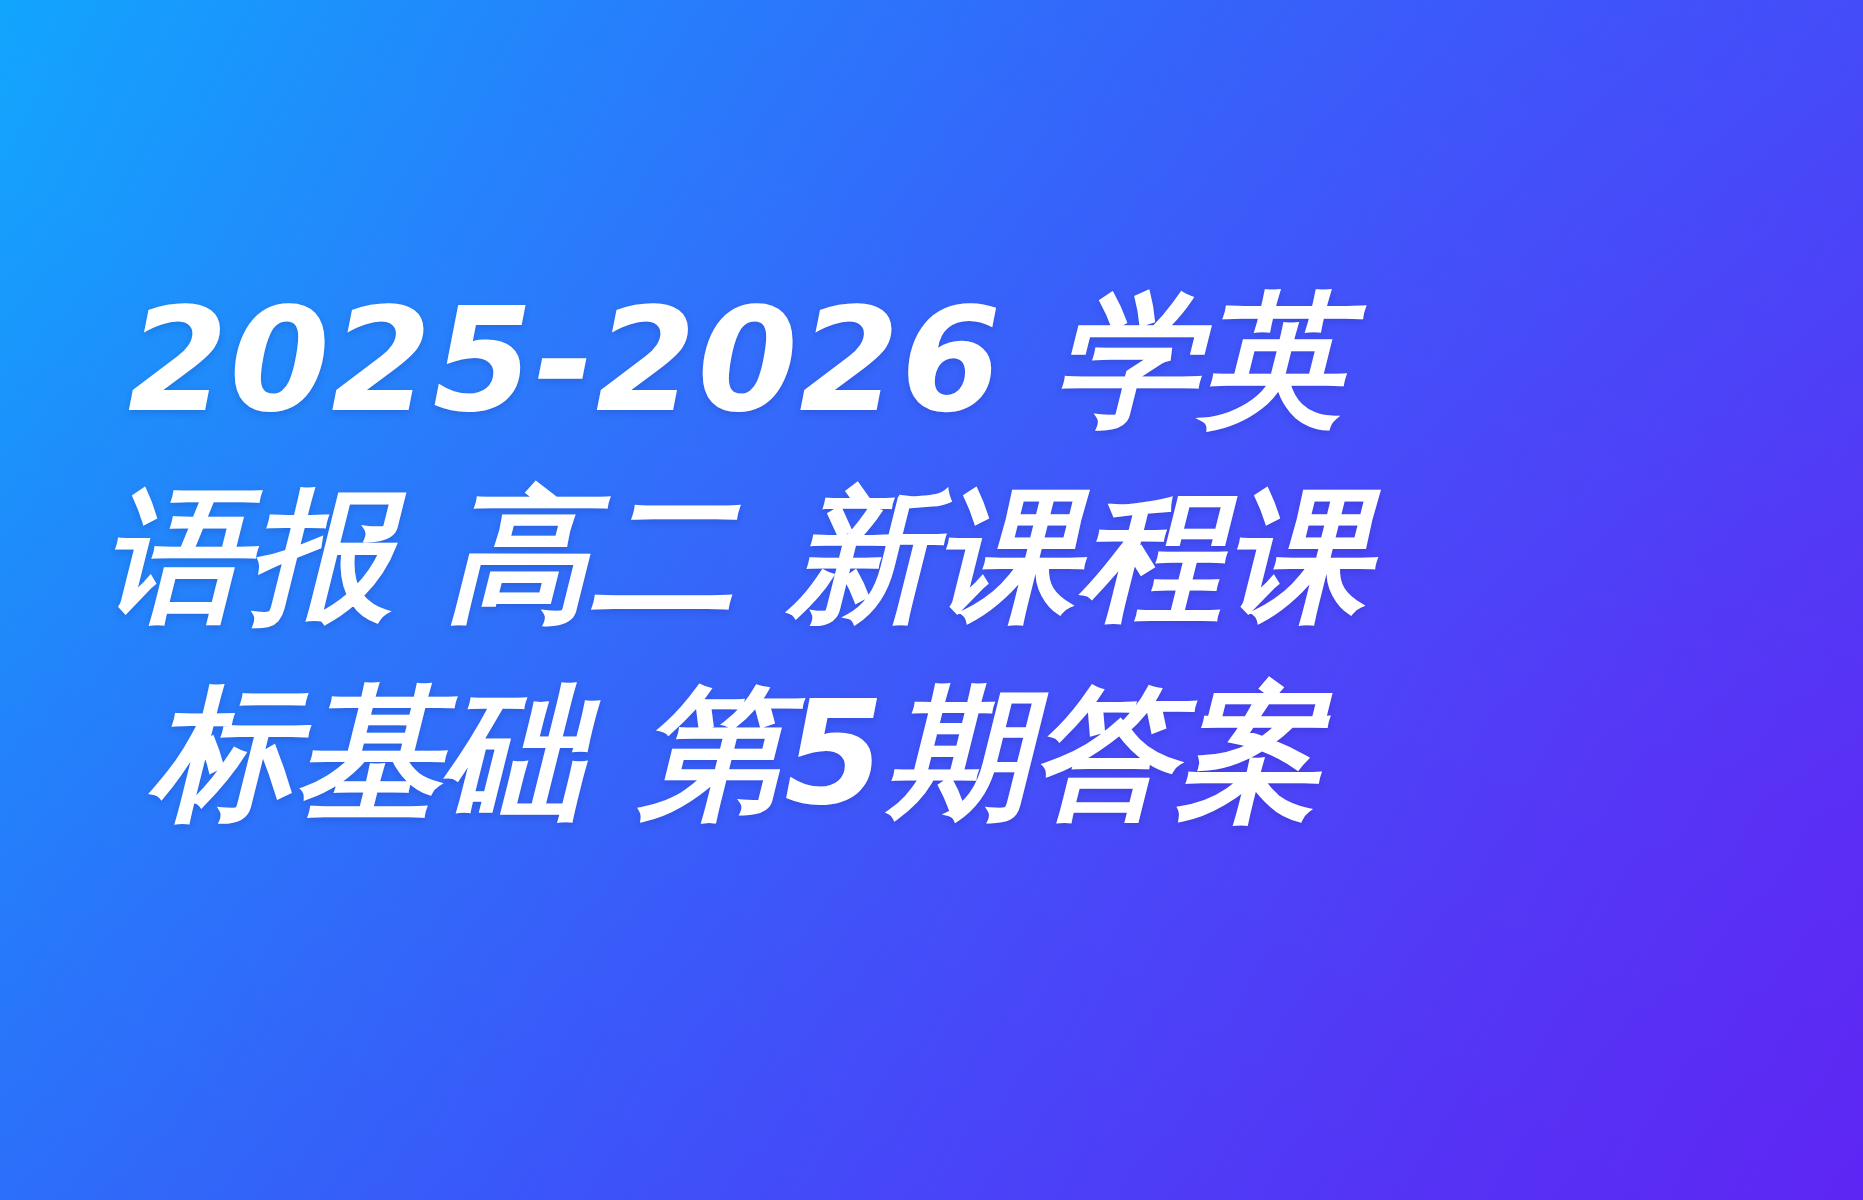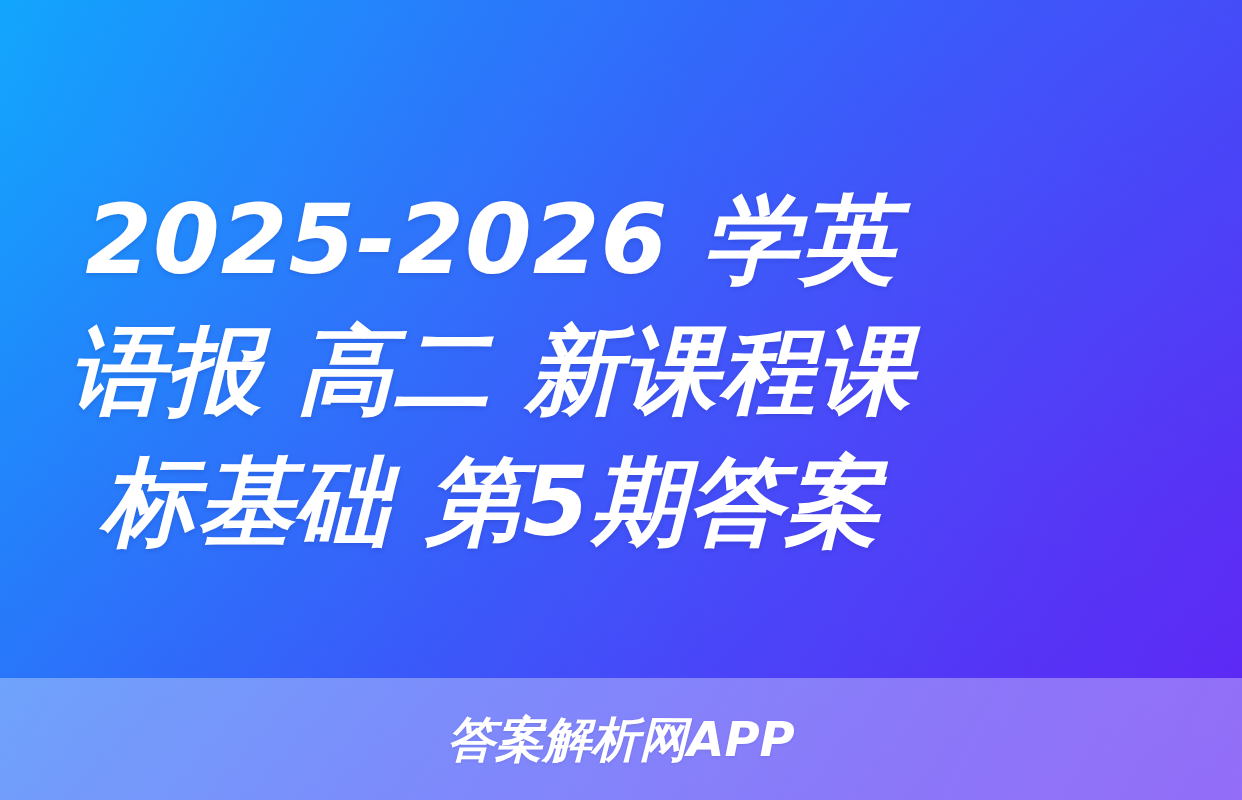--- a/index.html
+++ b/index.html
@@ -103,17 +103,14 @@
 </style>
 </head>
 <body>
 
 <div class="poster">
 
   <div class="title-area">
     <h1 class="title">2025-2026 学英语报 高二 新课程课标基础 第5期答案</h1>
   </div>
 
-  <div class="watermark-band">
-    <span class="watermark-text">答案解析网APP</span>
-  </div>
 
 </div>
 
 </body></html>

